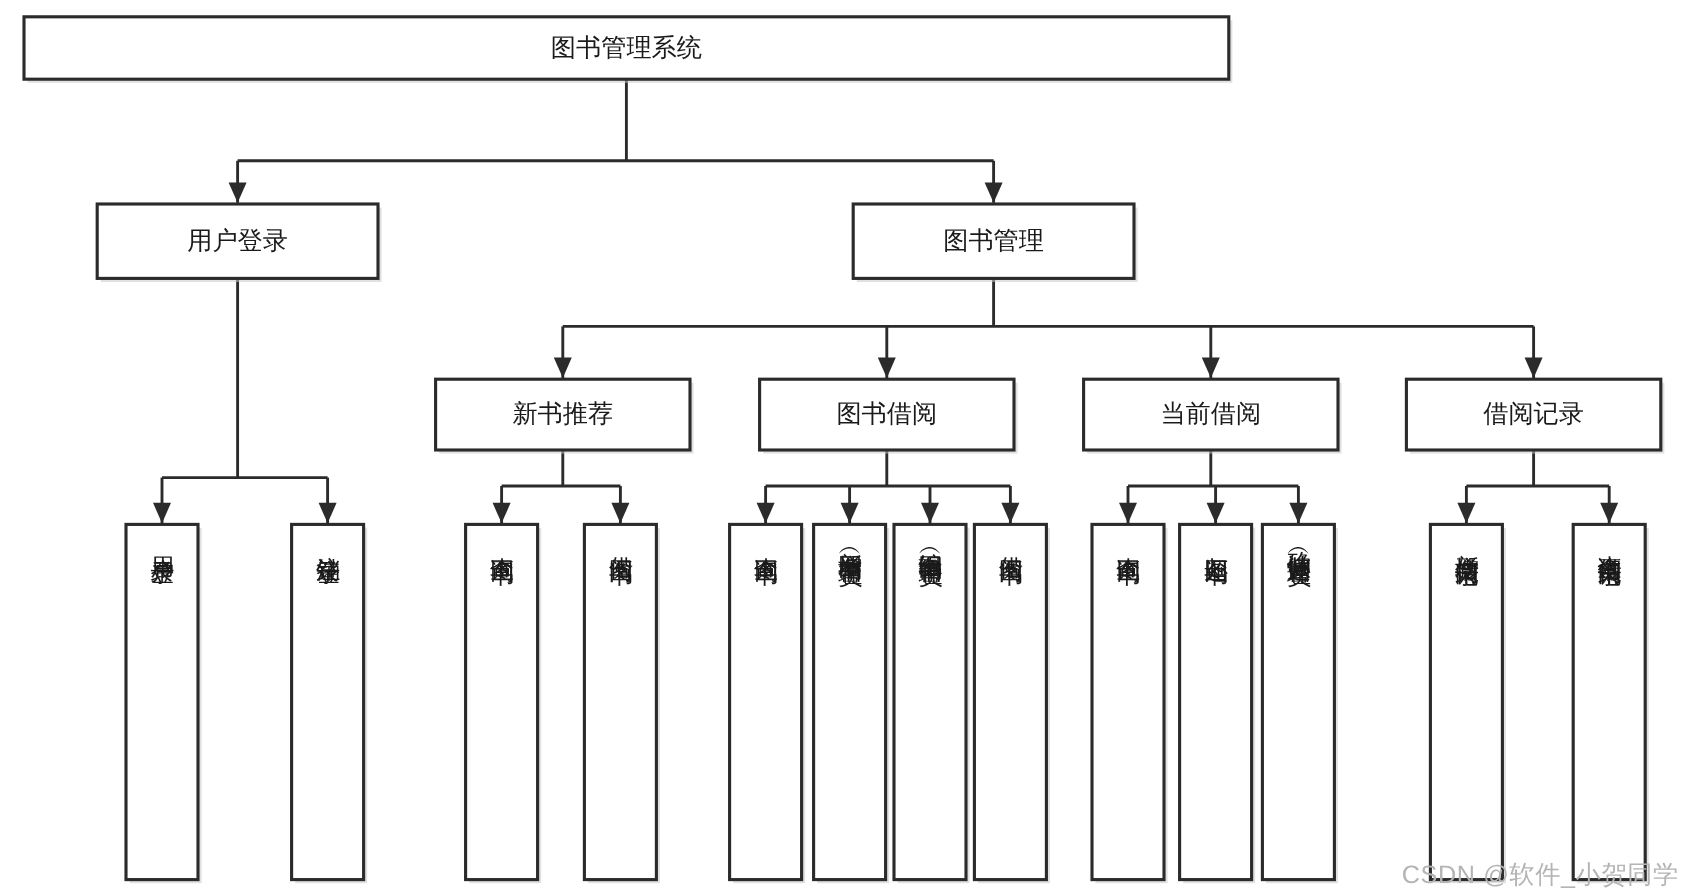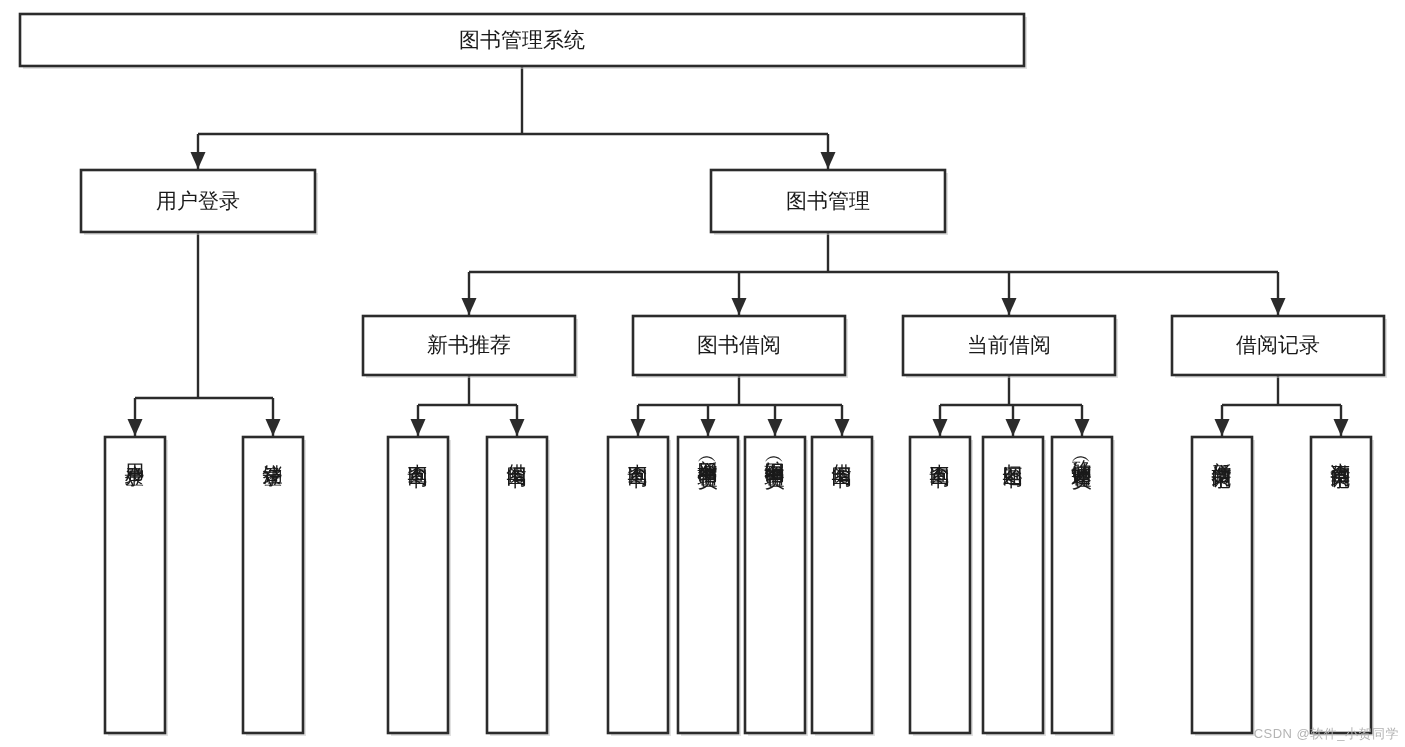--- a/index.html
+++ b/index.html
@@ -27,21 +27,21 @@
     font-size:20px;
     writing-mode:vertical-rl;
     text-orientation:upright;
     letter-spacing:1.5px;
     dominant-baseline:central;
   }
   .watermark{
     position:absolute;
     right:6px;bottom:4px;
     color:#b4b4b4;
-    font-size:13px;
+    font-size:21px;
     font-family:"Liberation Sans","DejaVu Sans",sans-serif;
     white-space:nowrap;
     letter-spacing:.5px;
     pointer-events:none;
   }
 </style>
 </head>
 <body>
 
 <div id="stage">

